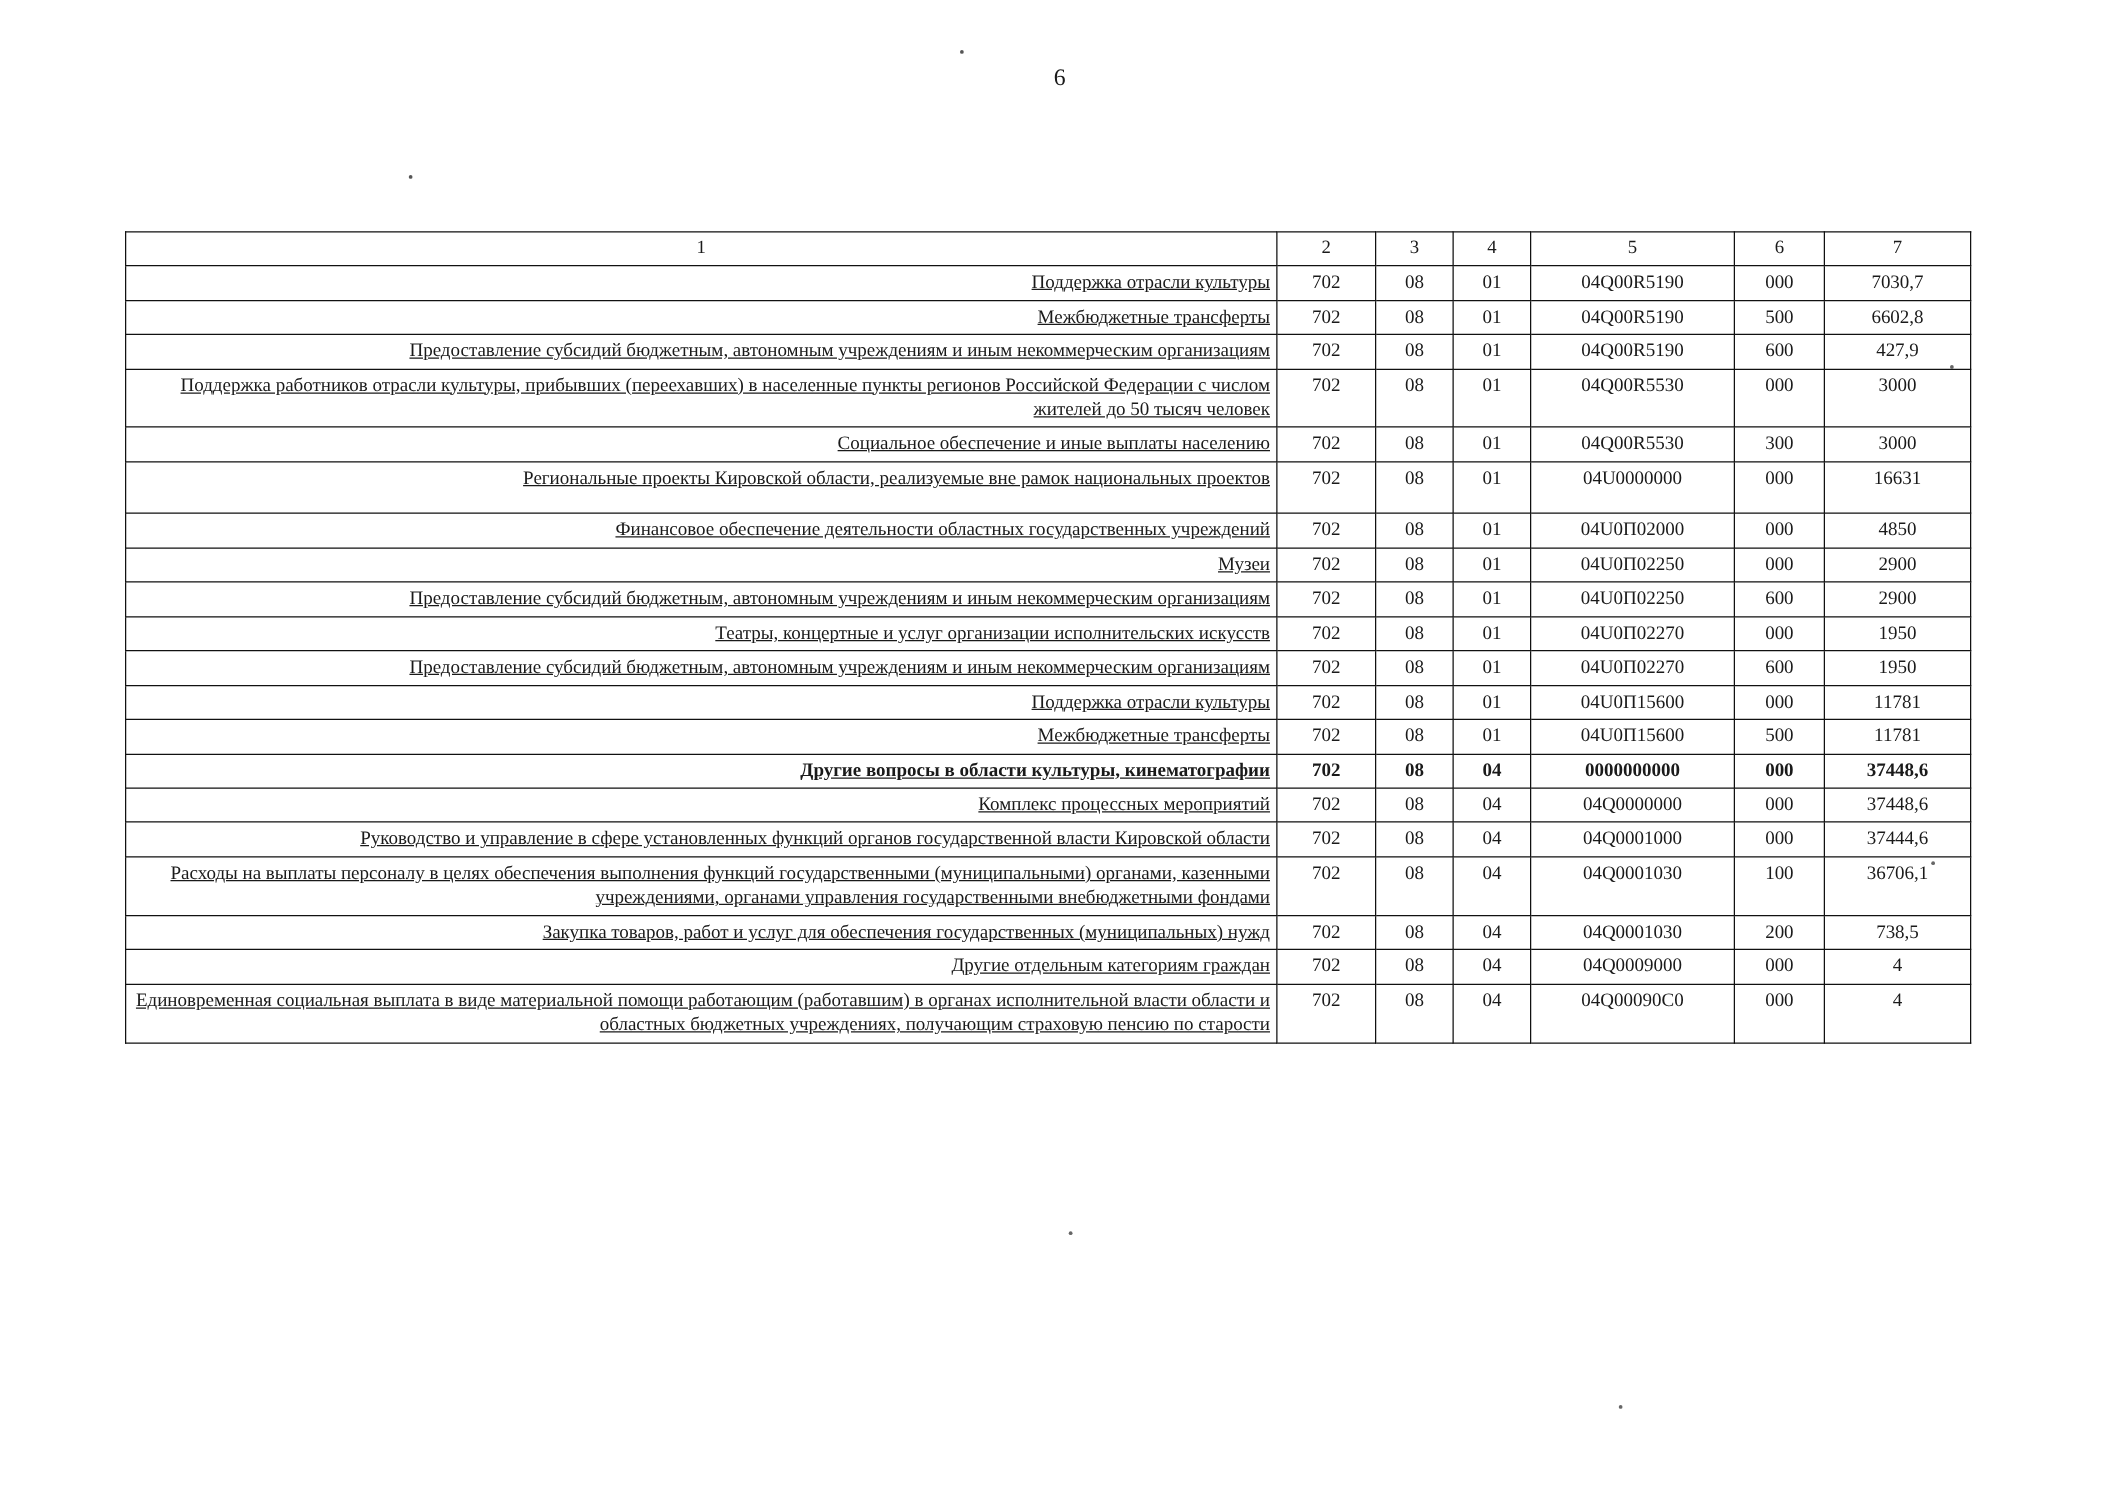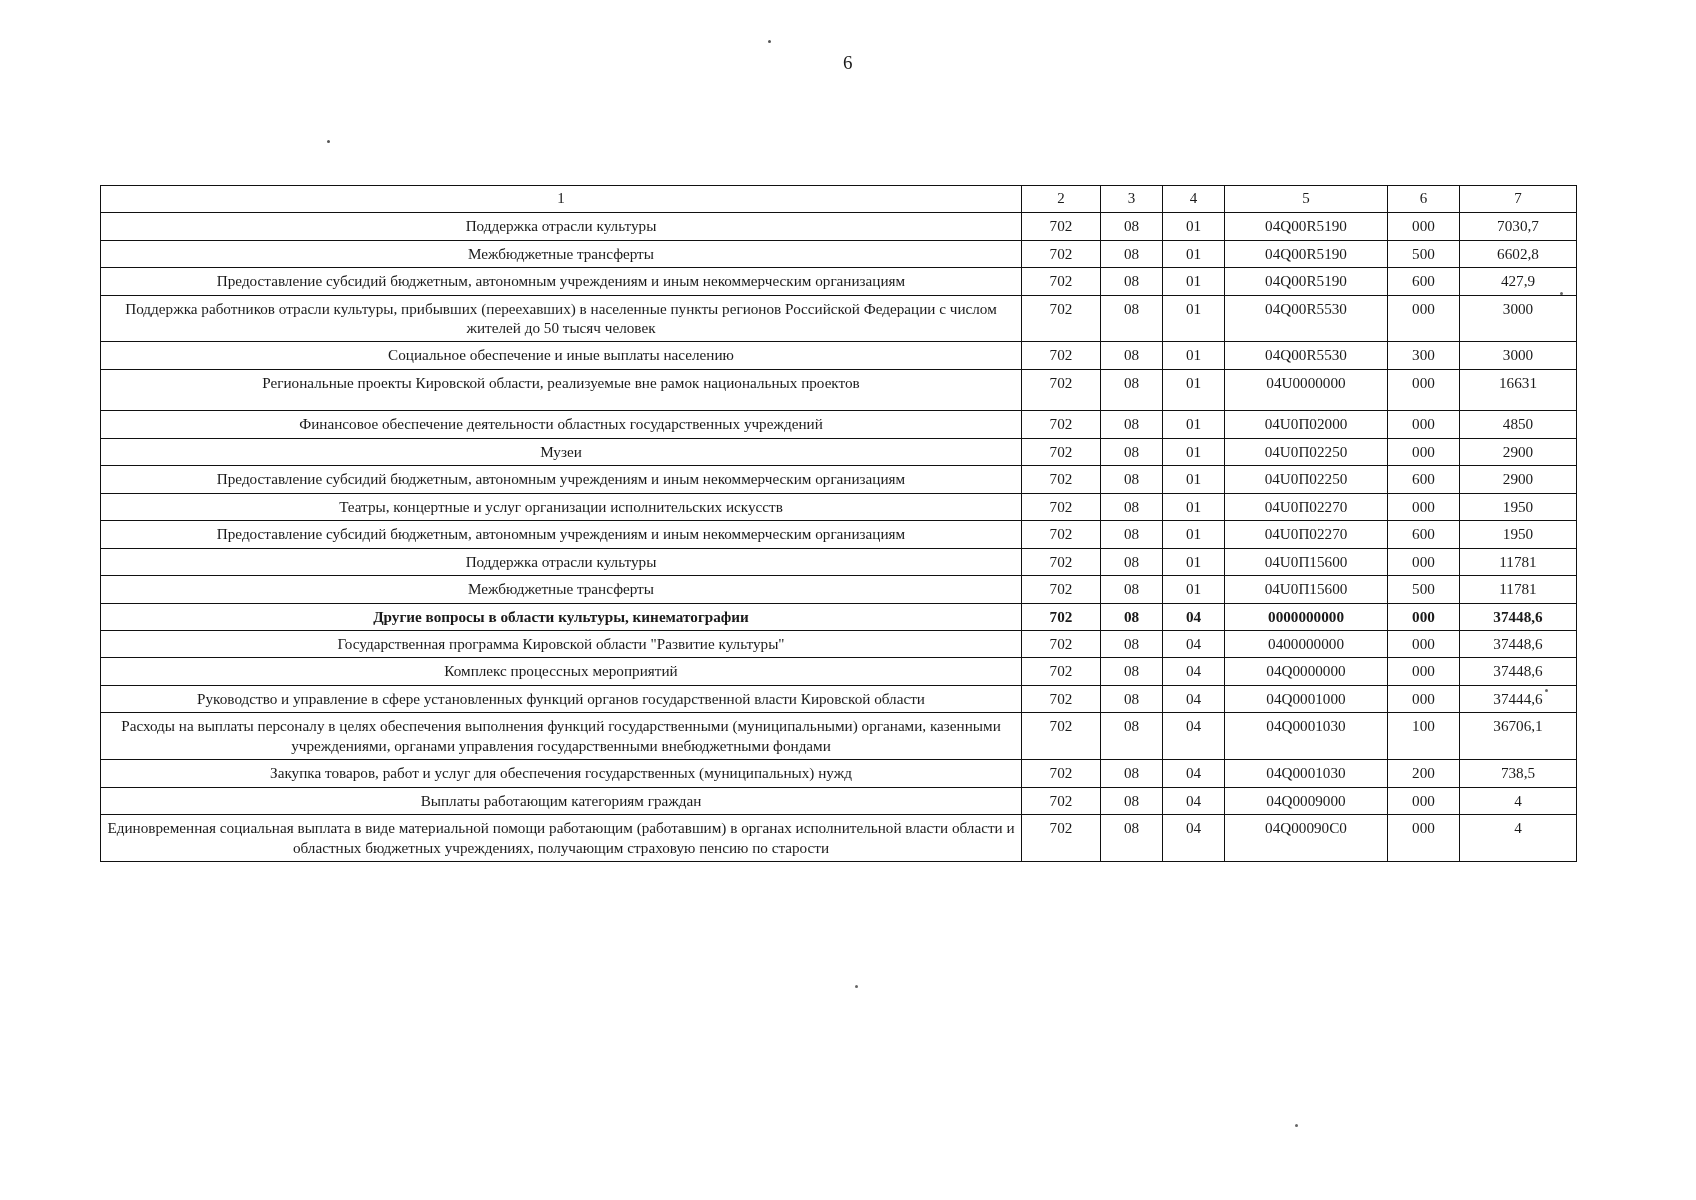--- a/index.html
+++ b/index.html
@@ -110,21 +110,22 @@
     text-align: center;
     padding-top: 2px;
     padding-bottom: 3px;
     font-size: 15px;
   }
   td.num, td.code, td.sum {
     text-align: center;
     white-space: nowrap;
   }
   td.name {
-    text-align: center;
+    text-align: right;
+    text-decoration: underline;
   }
   tr.bold td {
     font-weight: bold;
   }
   .tall-gap {
     display: block;
     height: 14px;
   }
 </style>
 </head>
@@ -284,29 +285,20 @@
           <tr class="bold">
             <td class="name">Другие вопросы в области культуры, кинематографии</td>
             <td class="num">702</td>
             <td class="num">08</td>
             <td class="num">04</td>
             <td class="code">0000000000</td>
             <td class="num">000</td>
             <td class="sum">37448,6</td>
           </tr>
           <tr>
-            <td class="name">Государственная программа Кировской области "Развитие культуры"</td>
-            <td class="num">702</td>
-            <td class="num">08</td>
-            <td class="num">04</td>
-            <td class="code">0400000000</td>
-            <td class="num">000</td>
-            <td class="sum">37448,6</td>
-          </tr>
-          <tr>
             <td class="name">Комплекс процессных мероприятий</td>
             <td class="num">702</td>
             <td class="num">08</td>
             <td class="num">04</td>
             <td class="code">04Q0000000</td>
             <td class="num">000</td>
             <td class="sum">37448,6</td>
           </tr>
           <tr>
             <td class="name">Руководство и управление в сфере установленных функций органов государственной власти Кировской области</td>
@@ -329,21 +321,21 @@
           <tr>
             <td class="name">Закупка товаров, работ и услуг для обеспечения государственных (муниципальных) нужд</td>
             <td class="num">702</td>
             <td class="num">08</td>
             <td class="num">04</td>
             <td class="code">04Q0001030</td>
             <td class="num">200</td>
             <td class="sum">738,5</td>
           </tr>
           <tr>
-            <td class="name">Выплаты работающим категориям граждан</td>
+            <td class="name">Другие отдельным категориям граждан</td>
             <td class="num">702</td>
             <td class="num">08</td>
             <td class="num">04</td>
             <td class="code">04Q0009000</td>
             <td class="num">000</td>
             <td class="sum">4</td>
           </tr>
           <tr>
             <td class="name">Единовременная социальная выплата в виде материальной помощи работающим (работавшим) в органах исполнительной власти области и областных бюджетных учреждениях, получающим страховую пенсию по старости</td>
             <td class="num">702</td>

